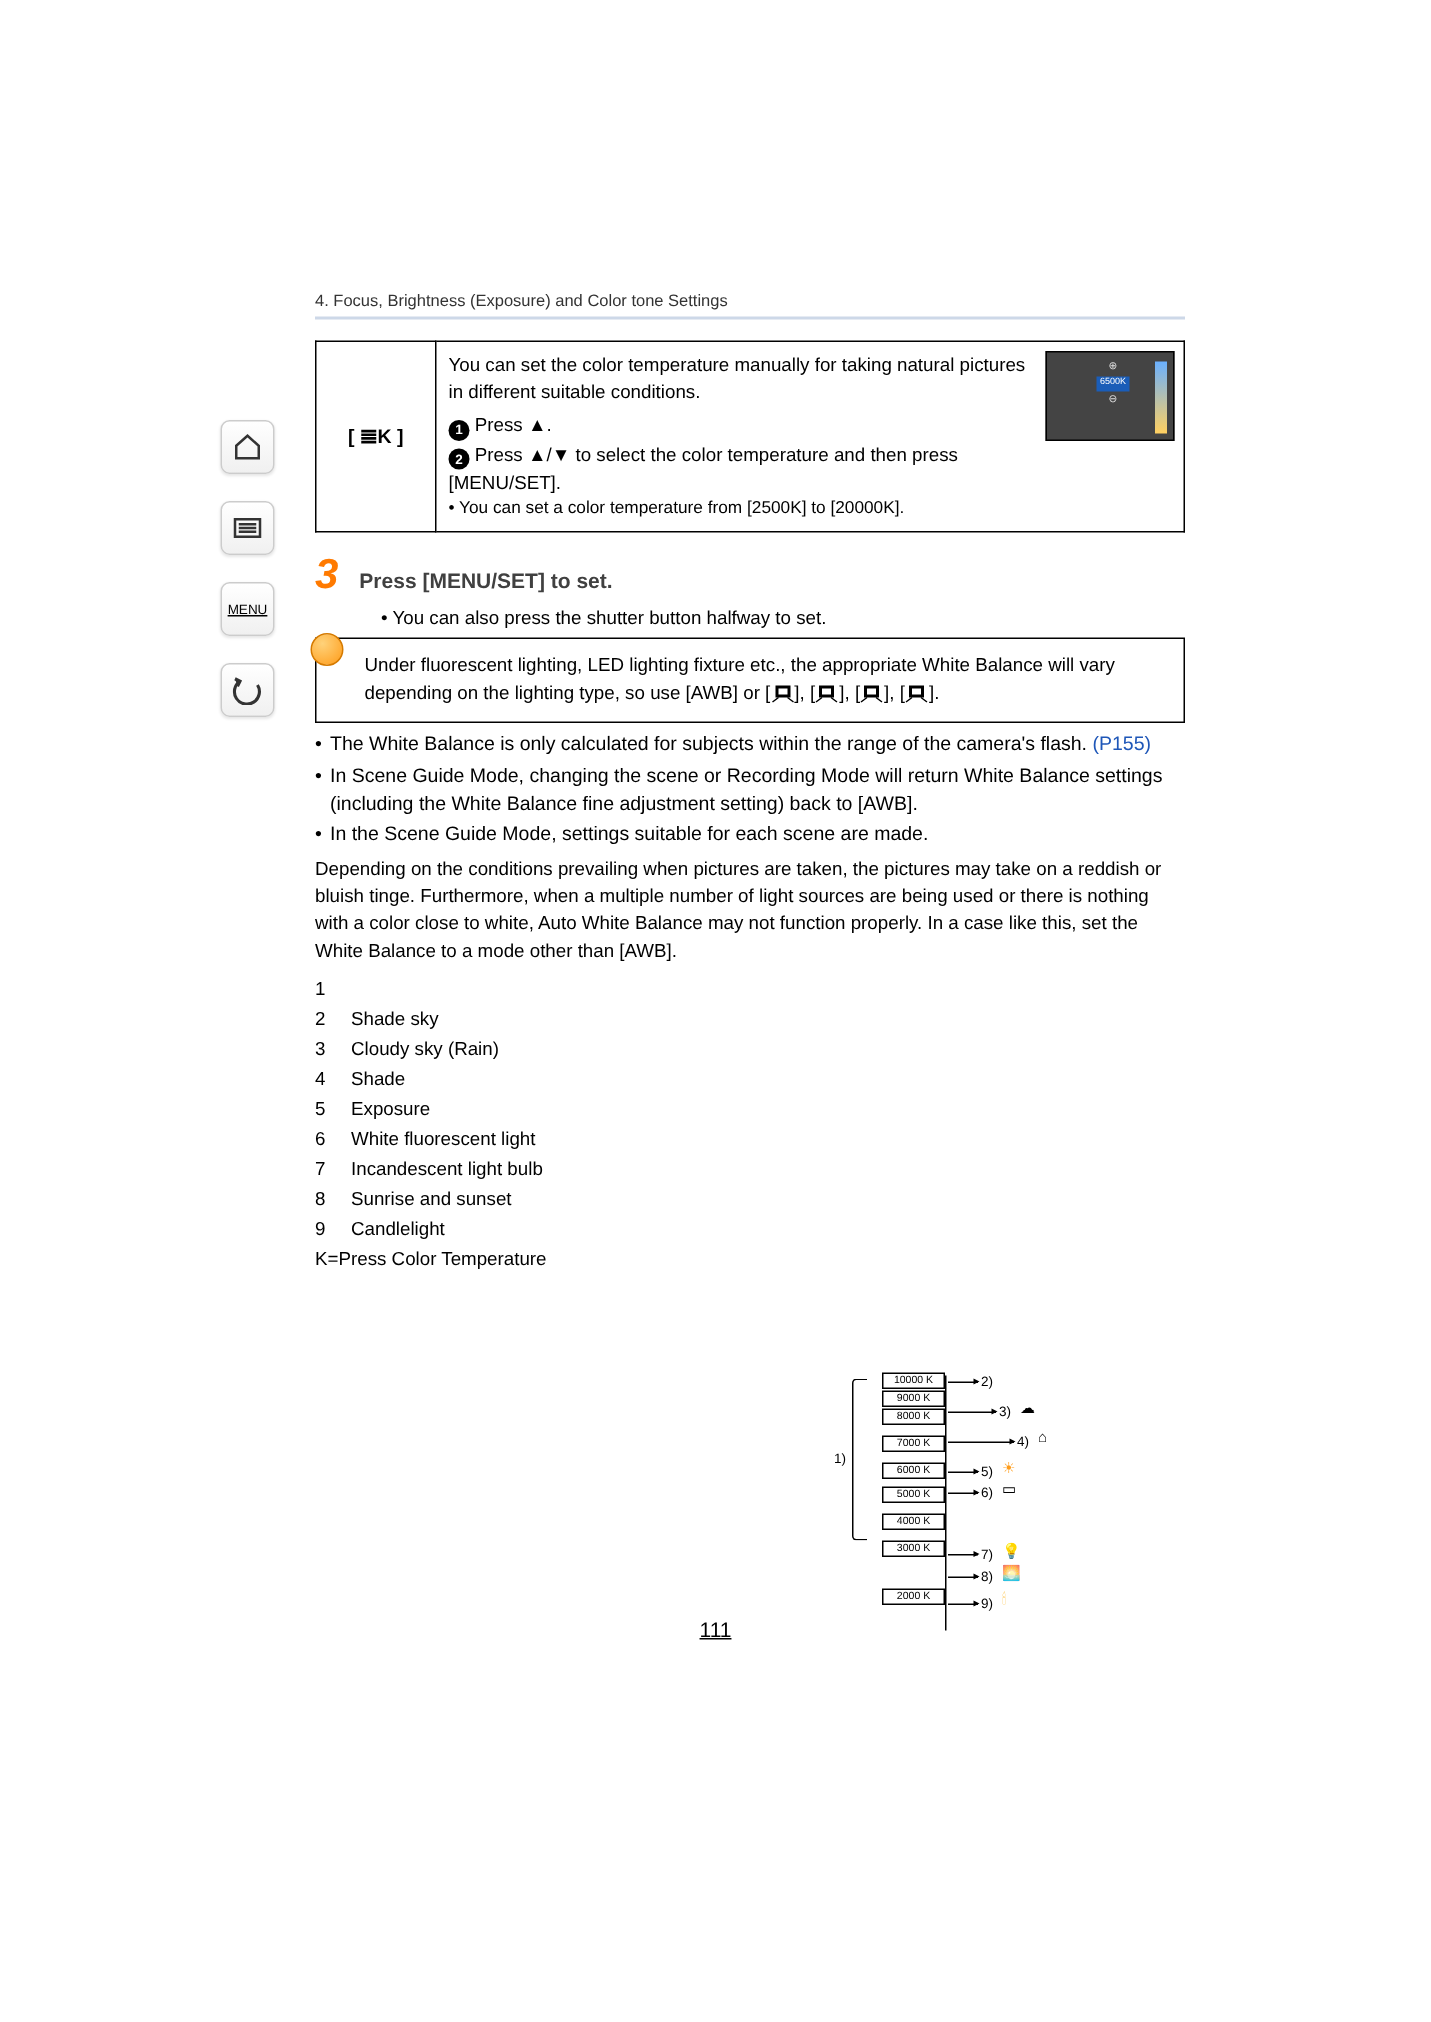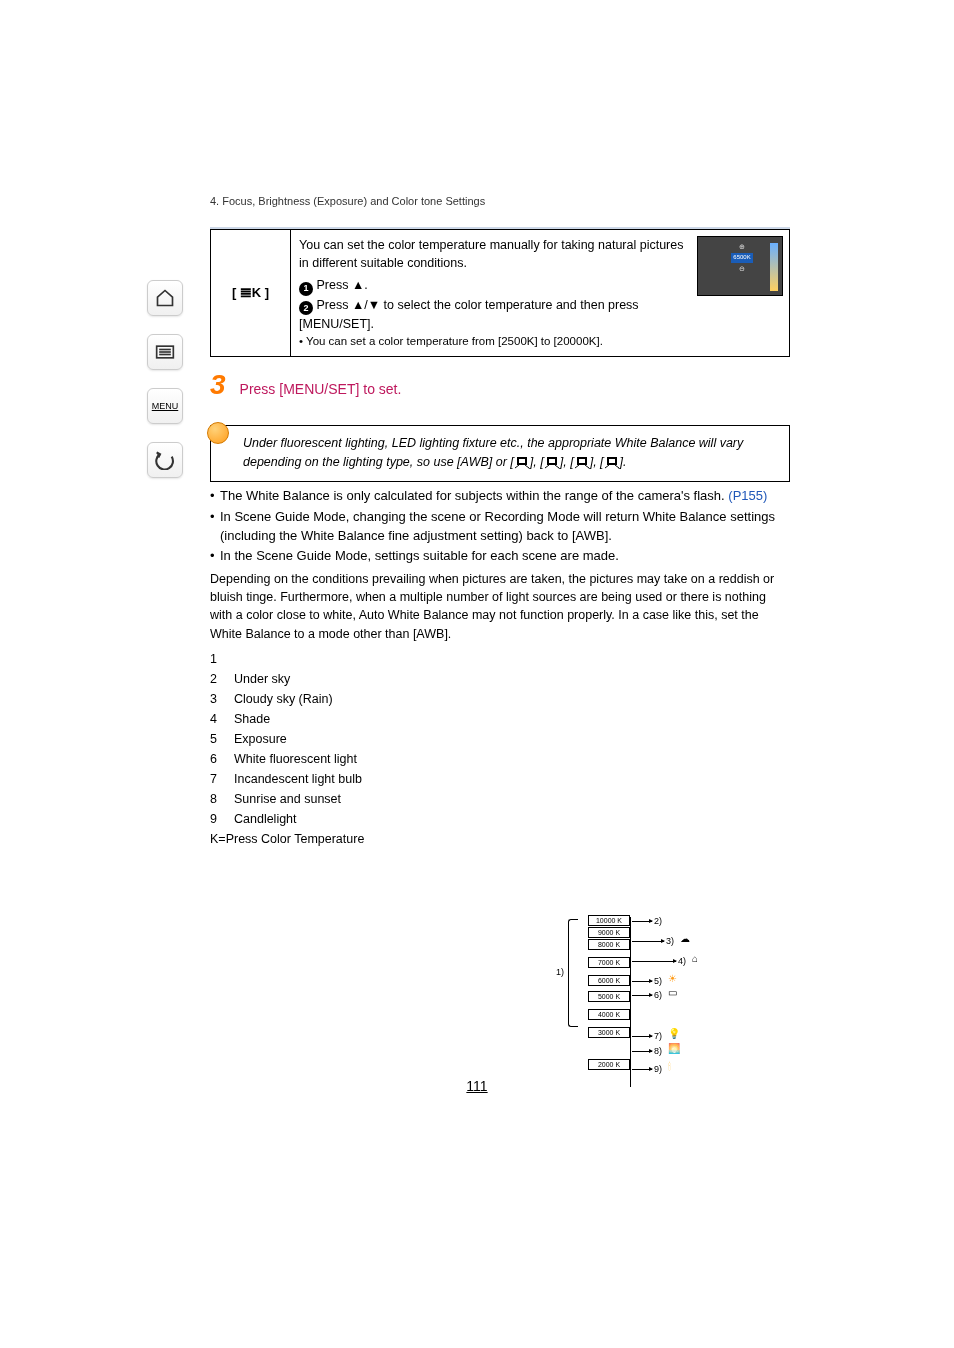--- a/index.html
+++ b/index.html
@@ -37,21 +37,22 @@
   .content {
     position: absolute;
     left: 210px;
     top: 195px;
     width: 580px;
   }
   .breadcrumb {
     font-size: 11px;
     color: #333;
     border-bottom: 2px solid #cdd8e8;
-    padding-bottom: 20px;
+    padding-bottom: 4px;
+    margin-bottom: 14px;
   }
   .info-table {
     border-collapse: collapse;
     width: 100%;
   }
   .info-table td {
     border: 1px solid #000;
     padding: 6px 8px;
     vertical-align: top;
     font-size: 12.5px;
@@ -70,36 +71,35 @@
     gap: 14px;
   }
   .step-num {
     color: #ff7a00;
     font-size: 28px;
     font-weight: bold;
     font-style: italic;
     line-height: 1;
   }
   .step-title {
-    color: #be185d;
-    font-weight: normal;
+    color: #404040;
+    font-weight: bold;
     font-size: 14px;
     padding-top: 6px;
   }
   .sub-bullet {
     margin-left: 44px;
     margin-top: 8px;
     font-size: 12.5px;
   }
   .tip-box {
     border: 1px solid #000;
-    margin-top: 26px;
+    margin-top: 6px;
     padding: 8px 22px 8px 10px;
     position: relative;
-    font-style: italic;
   }
   .tip-icon {
     position: absolute;
     left: -4px;
     top: -4px;
     width: 22px;
     height: 22px;
     border-radius: 50%;
     background: radial-gradient(circle at 35% 30%, #ffd27a, #ff9c1a);
     border: 1px solid #d57a00;
@@ -335,20 +335,21 @@
         <div class="desc-small">• You can set a color temperature from [2500K] to [20000K].</div>
       </td>
     </tr>
   </tbody>
     </table>
 
   <div class="step-row">
     <div class="step-num">3</div>
     <div class="step-title">Press [MENU/SET] to set.</div>
   </div>
+  <div class="sub-bullet">• You can also press the shutter button halfway to set.</div>
 
   <div class="tip-box">
     <div class="tip-icon"></div>
     <p>
       <span>Under fluorescent lighting, LED lighting fixture etc., the appropriate White Balance will vary depending on the lighting type, so use [AWB] or </span>[<svg class="wb-icon-inline" width="16" height="14" viewBox="0 0 16 14">
           <rect x="3" y="1" width="10" height="8" fill="#000"></rect>
           <rect x="5" y="3" width="6" height="4" fill="#fff"></rect>
           <path d="M1 12 L5 9 M15 12 L11 9" stroke="#000"></path>
         </svg>]<span>, </span>[<svg class="wb-icon-inline" width="16" height="14" viewBox="0 0 16 14">
           <rect x="3" y="1" width="10" height="8" fill="#000"></rect>
@@ -373,21 +374,21 @@
   </ul>
 
   <div class="body-para">Depending on the conditions prevailing when pictures are taken, the pictures may take on a reddish or bluish tinge. Furthermore, when a multiple number of light sources are being used or there is nothing with a color close to white, Auto White Balance may not function properly. In a case like this, set the White Balance to a mode other than [AWB].</div>
 
   <div class="num-list">
     <div class="row">
         <div class="n">1</div>
       </div>
     <div class="row">
         <div class="n">2</div>
-        <div>Under sky</div>
+        <div>Shade sky</div>
       </div>
     <div class="row">
         <div class="n">3</div>
         <div>Cloudy sky (Rain)</div>
       </div>
     <div class="row">
         <div class="n">4</div>
         <div>Shade</div>
       </div>
     <div class="row">

